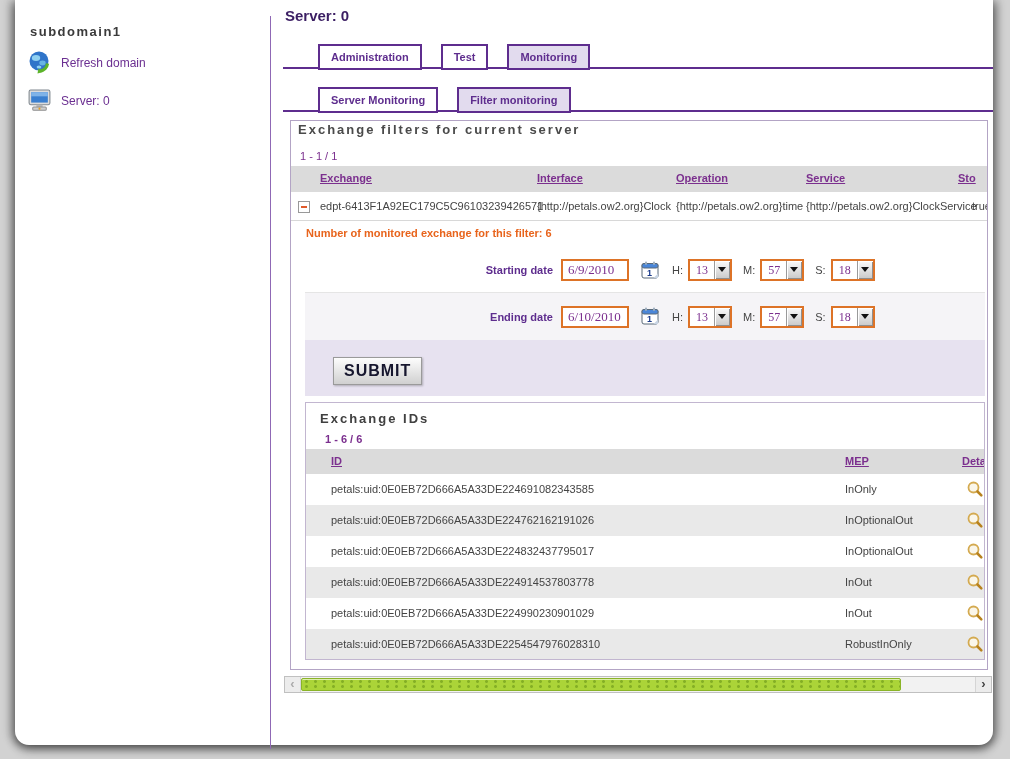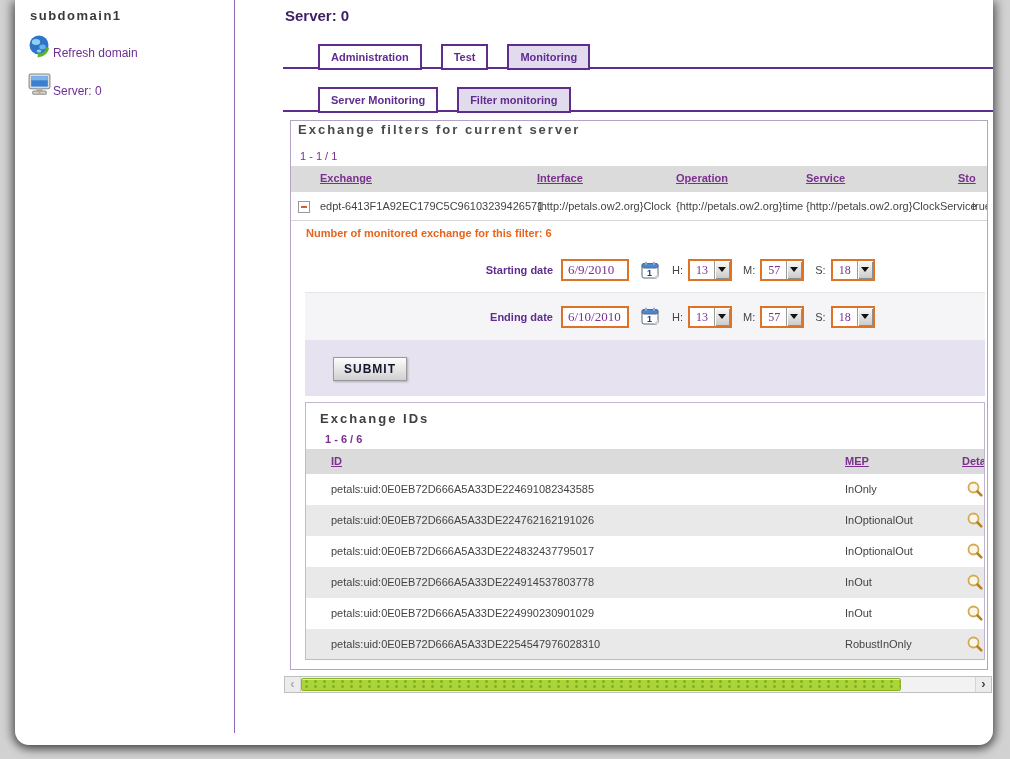--- a/index.html
+++ b/index.html
@@ -8,23 +8,23 @@
     background:#d2d2d2;
     font-family:"Liberation Sans", sans-serif;
     position:relative; overflow:hidden;
   }
   .page {
     position:absolute; left:15px; top:0; width:978px; height:745px;
     background:#fff; border-radius:0 0 14px 14px;
     box-shadow:0 5px 10px rgba(0,0,0,.45), 5px 0 9px rgba(0,0,0,.28), -5px 0 9px rgba(0,0,0,.28);
   }
   
-  .sidebar { position:absolute; left:0; top:0; width:220px; height:733px; border-right:1px solid #8f68b5; }
+  .sidebar { position:absolute; left:0; top:16px; width:256px; height:733px; border-right:1px solid #8f68b5; }
   .sb-title { position:absolute; left:15px; top:8px; font-size:13px; font-weight:bold; color:#3a3a3a; letter-spacing:1.5px; }
-  .sb-item { position:absolute; left:12px; display:flex; align-items:flex-end; cursor:pointer; }
+  .sb-item { position:absolute; left:12px; display:flex; align-items:center; gap:8px; cursor:pointer; }
   .sb-item.i0 { top:34px; } .sb-item.i1 { top:72px; }
   .sb-icon { width:26px; height:26px; display:inline-block; }
   .sb-label { font-size:12px; color:#6b2f91; }
   
   .main { position:absolute; left:268px; top:0; width:710px; height:745px; }
   .page-title { position:absolute; left:2px; top:7px; font-size:15px; font-weight:bold; color:#3b1e63; }
   .tabline { position:absolute; left:0; width:710px; height:2px; background:#5e2d8e; z-index:1; }
   .l1 { top:67px; } .l2 { top:110px; }
   .tabs { position:absolute; left:35px; display:flex; gap:19px; z-index:2; }
   .t1 { top:44px; } .t2 { top:87px; }
@@ -60,21 +60,21 @@
   .calbtn { margin-left:10px; width:22px; height:21px; cursor:pointer; background:none; border:none; }
   .tlabel { margin-left:11px; font-size:11px; color:#444; }
   .tsel { margin-left:5px; display:inline-flex; border:2px solid #dd7327; background:#fff;
           height:22px; align-items:stretch; cursor:pointer; }
   .tsel-v { width:24px; text-align:center; font-family:"Liberation Serif", serif; font-size:12px;
             color:#7b2f8e; line-height:18px; }
   .tsel-b { width:16px; position:relative; background:linear-gradient(#fafafa,#c9c9c9);
             border-left:1px solid #9a9a9a; box-shadow:inset 1px 1px 0 #fff, inset -1px -1px 0 #8f8f8f; }
   .tsel-b::after { content:""; position:absolute; left:3px; top:6px;
                    border:4px solid transparent; border-top:5px solid #111; }
-  .submit-btn { position:absolute; left:28px; top:17px; padding:4px 10px; font-size:12px; font-weight:bold;
+  .submit-btn { position:absolute; left:28px; top:17px; padding:4px 10px; font-size:16px; font-weight:bold;
                 letter-spacing:1px; color:#16162e; background:linear-gradient(#fdfdfd,#d0d0d0);
                 border:1px solid #9a9a9a; box-shadow:1px 1px 2px rgba(0,0,0,.25); cursor:pointer;
                 font-family:"Liberation Sans", sans-serif; }
   
   .ids-box { position:absolute; left:14px; top:281px; width:680px; height:258px;
              border:1px solid #c2b6d0; background:#fff; overflow:hidden; }
   .ib-title { position:absolute; left:14px; top:8px; font-size:13px; font-weight:bold; color:#404040; letter-spacing:2px; }
   .ib-pag   { position:absolute; left:19px; top:30px; font-size:11px; font-weight:bold; color:#7b2f8e; }
   .ib-head  { position:absolute; left:0; top:46px; width:678px; height:25px; background:#dbdbdb;padding-left:24px; }
   .ib-rows  { position:absolute; left:0; top:71px; width:678px; }

